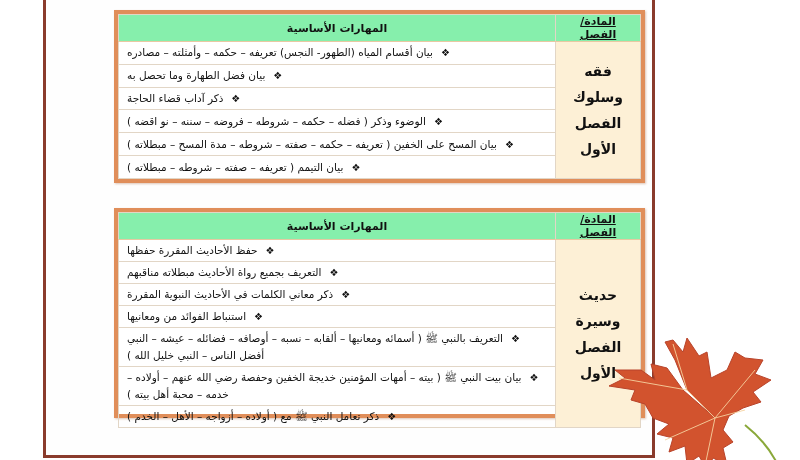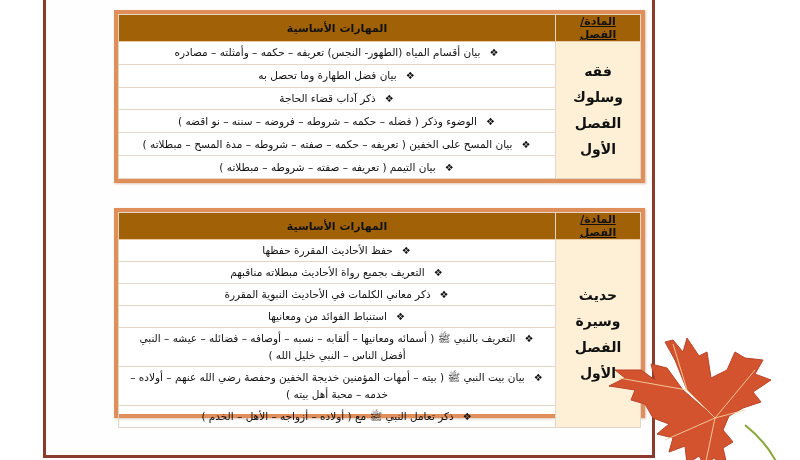--- a/index.html
+++ b/index.html
@@ -43,39 +43,39 @@
       table-layout: fixed;
     }
     .tbl td, .tbl th {
       border: 1px solid #e2d6c6;
       padding: 0 8px;
       font-size: 10.5px;
       color: #111;
       vertical-align: middle;
     }
     .tbl th {
-      background: #a16207;
+      background: #86efac;
       font-weight: bold;
       font-size: 11px;
       height: 20px;
       text-align: center;
       border-bottom: 1px solid #e8c9a2;
       margin-left: 38px;
     }
     .tbl th.subj-head { width: 68px; text-align: center; text-decoration: underline; }
     .tbl td.subj {
       background: #fdf0d6;
       font-weight: bold;
       font-size: 14px;
       text-align: center;
       line-height: 26px;
       width: 68px;
     }
     .tbl td.skill {
-      text-align: center;
+      text-align: left;
       line-height: 17px;
       padding-top: 2px;
       padding-bottom: 2px;
     }
     .bullet {
       display: inline-block;
       width: 11px;
       font-size: 10px;
       margin-left: 8px;
       color: #111;

